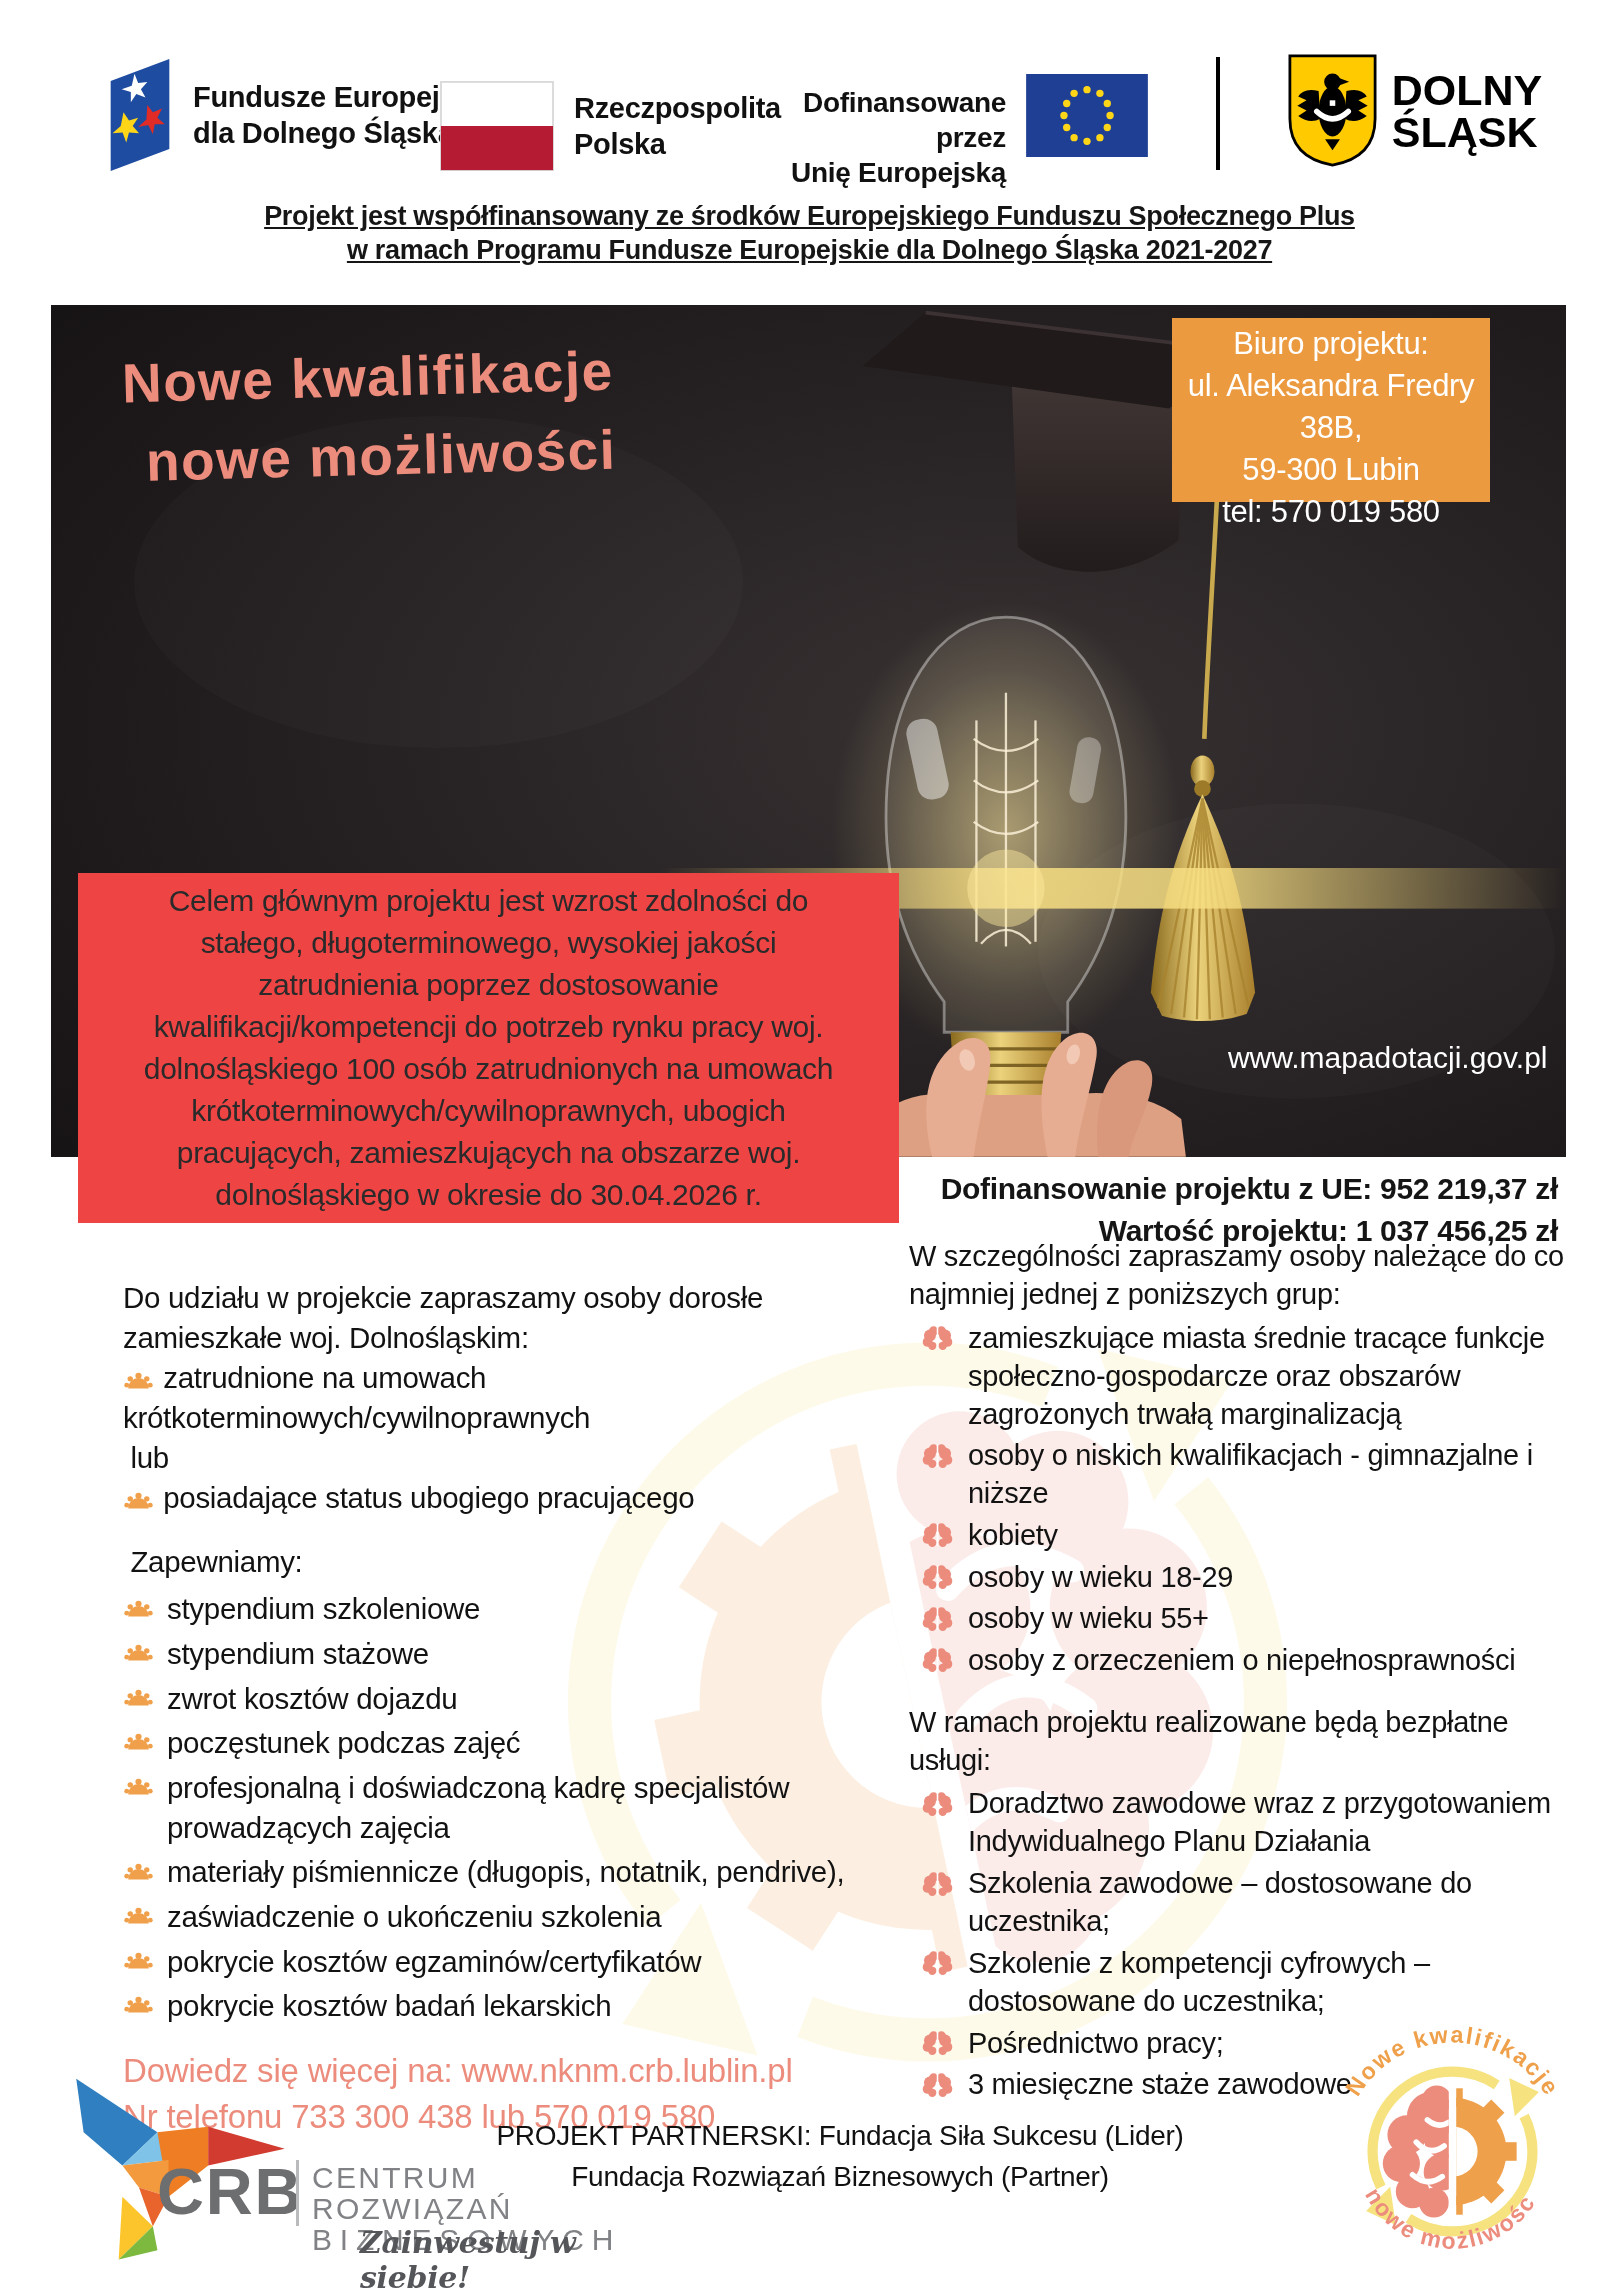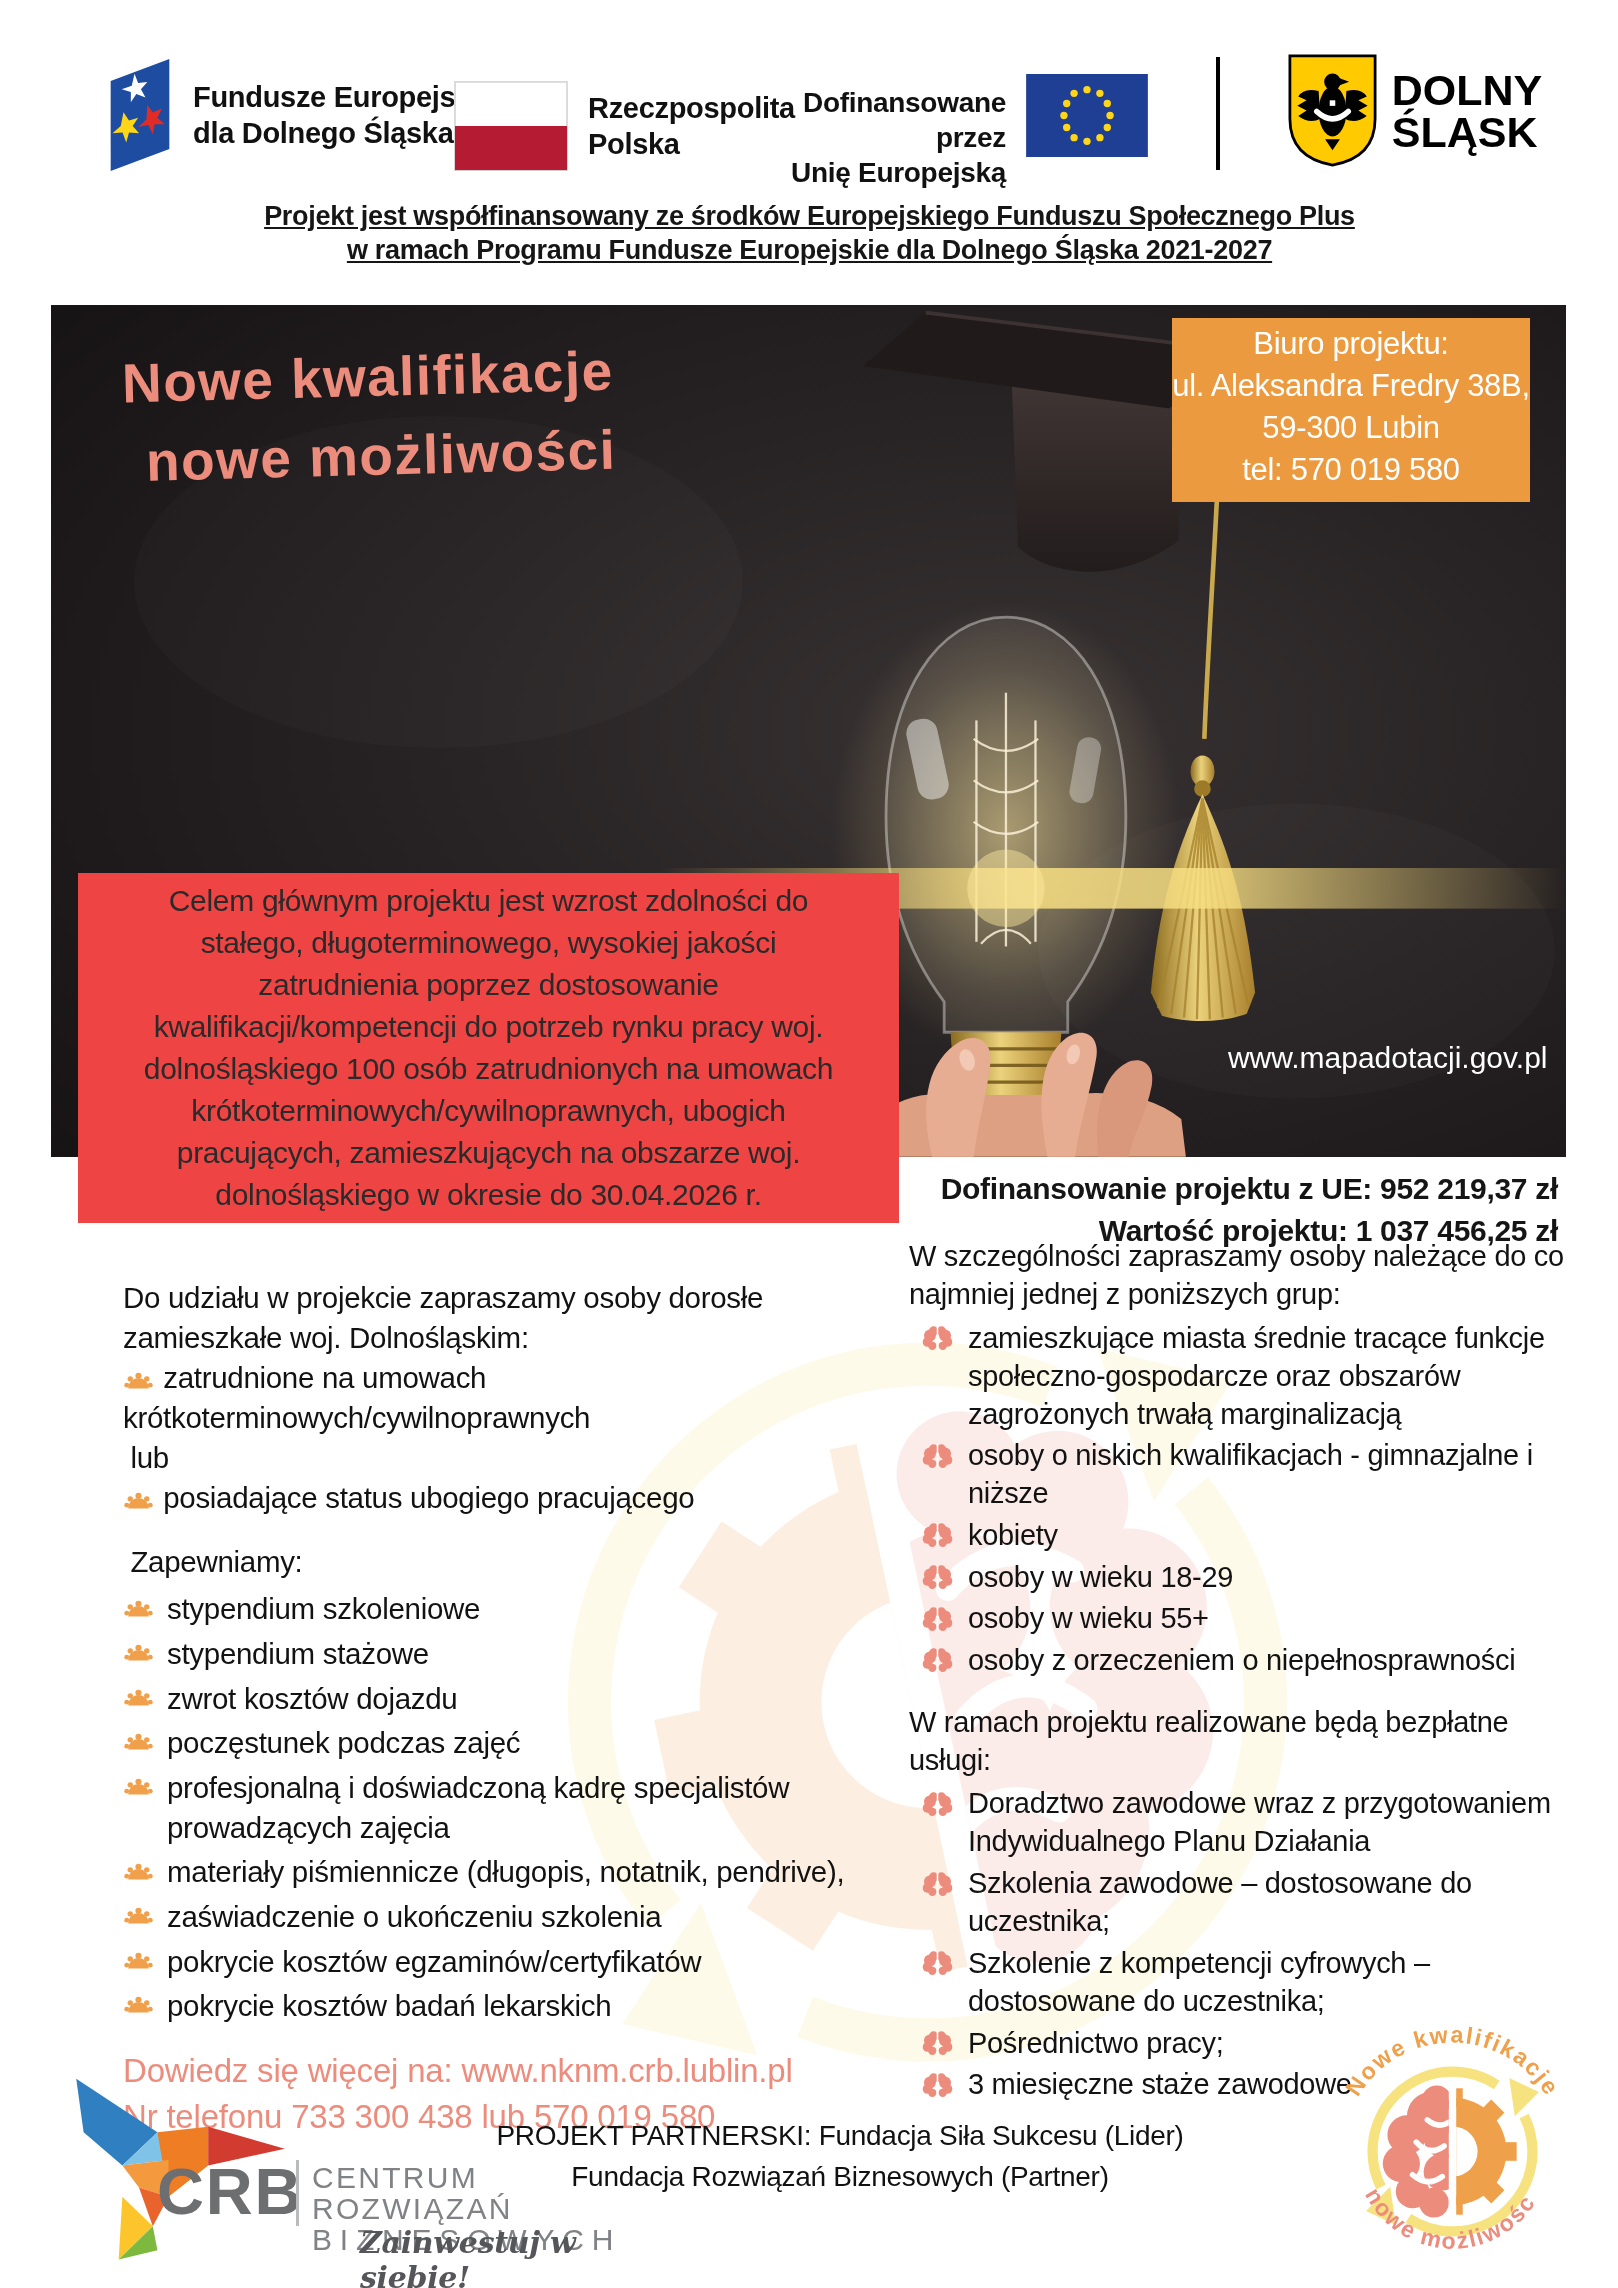--- a/index.html
+++ b/index.html
@@ -8,35 +8,35 @@
     position:relative;width:1619px;height:2289px;background:#ffffff;
     font-family:"Liberation Sans",sans-serif;color:#1c1c1c;overflow:hidden;
     letter-spacing:-0.3px;
   }
   .abs{position:absolute;}
   
   .logos{position:absolute;left:0;top:0;width:1619px;height:194px;z-index:3;}
   .logo-group{position:absolute;display:flex;align-items:center;}
   .eu-funds{left:107px;top:55px;}
   .eu-funds-text{margin-left:20px;font-weight:700;font-size:29px;line-height:36px;color:#111;}
-  .pl-flag-wrap{left:454px;top:81px;justify-content:space-between;}
+  .pl-flag-wrap{left:440px;top:81px;justify-content:space-between;}
   .pl-text{margin-left:20px;font-weight:700;font-size:29px;line-height:36px;color:#111;}
   .cofunded{left:775px;top:85px;width:231px;text-align:right;font-weight:700;font-size:28px;line-height:35px;color:#111;display:block;}
   .eu-flag-wrap{left:1026px;top:74px;}
   .logos-divider{left:1216px;top:57px;width:3.7px;height:113px;background:#000;position:absolute;}
   .dolny{left:1288px;top:54px;}
   .dolny-text{margin-left:14.8px;font-weight:900;font-size:43px;line-height:42px;letter-spacing:0px;color:#000;}
   
   .subtitle{position:absolute;left:0;top:199px;width:1619px;text-align:center;font-size:27px;line-height:34px;font-weight:600;color:#161616;z-index:3;text-decoration:underline;}
   
   .hero{position:absolute;left:51px;top:305px;width:1515px;height:852px;overflow:hidden;background:#1d1a1b;z-index:1;}
   .hero svg.photo{position:absolute;left:0;top:0;}
   .hero-title{position:absolute;left:72px;top:33px;font-size:55px;line-height:79px;font-weight:700;color:#EC8C7D;letter-spacing:1.4px;transform:rotate(-1.5deg);z-index:2;}
   .hero-title .l2{padding-left:22px;}
-  .office-box{position:absolute;left:1121px;top:13px;width:358px;height:179px;background:#EC9A3F;color:#fff;text-align:center;font-size:31px;line-height:42px;padding-top:4.6px;z-index:2;}
+  .office-box{position:absolute;left:1121px;top:13px;width:318px;height:179px;background:#EC9A3F;color:#fff;text-align:center;font-size:31px;line-height:42px;padding-top:4.6px;z-index:2;}
   .website{position:absolute;right:18.5px;top:736px;color:#fff;font-size:30px;letter-spacing:0px;z-index:2;}
   
   .goal-box{position:absolute;left:78px;top:873px;width:821px;height:350px;background:#ef4444;color:#2a2a2a;display:flex;flex-direction:column;justify-content:center;text-align:center;font-size:30px;line-height:42px;z-index:2;}
   
   .funding{position:absolute;right:61px;top:1168px;text-align:right;font-size:30px;line-height:42px;font-weight:600;color:#151515;z-index:2;}
   
   .watermark{position:absolute;left:397px;top:1112px;width:1061px;height:1180px;opacity:0.16;transform:rotate(168deg);z-index:0;pointer-events:none;}
   
   .left-col{position:absolute;left:123px;top:1278px;width:780px;font-size:29.5px;line-height:40px;color:#121212;z-index:1;}
   .right-col{position:absolute;left:909px;top:1237px;width:660px;font-size:29px;line-height:38px;color:#121212;z-index:1;}

